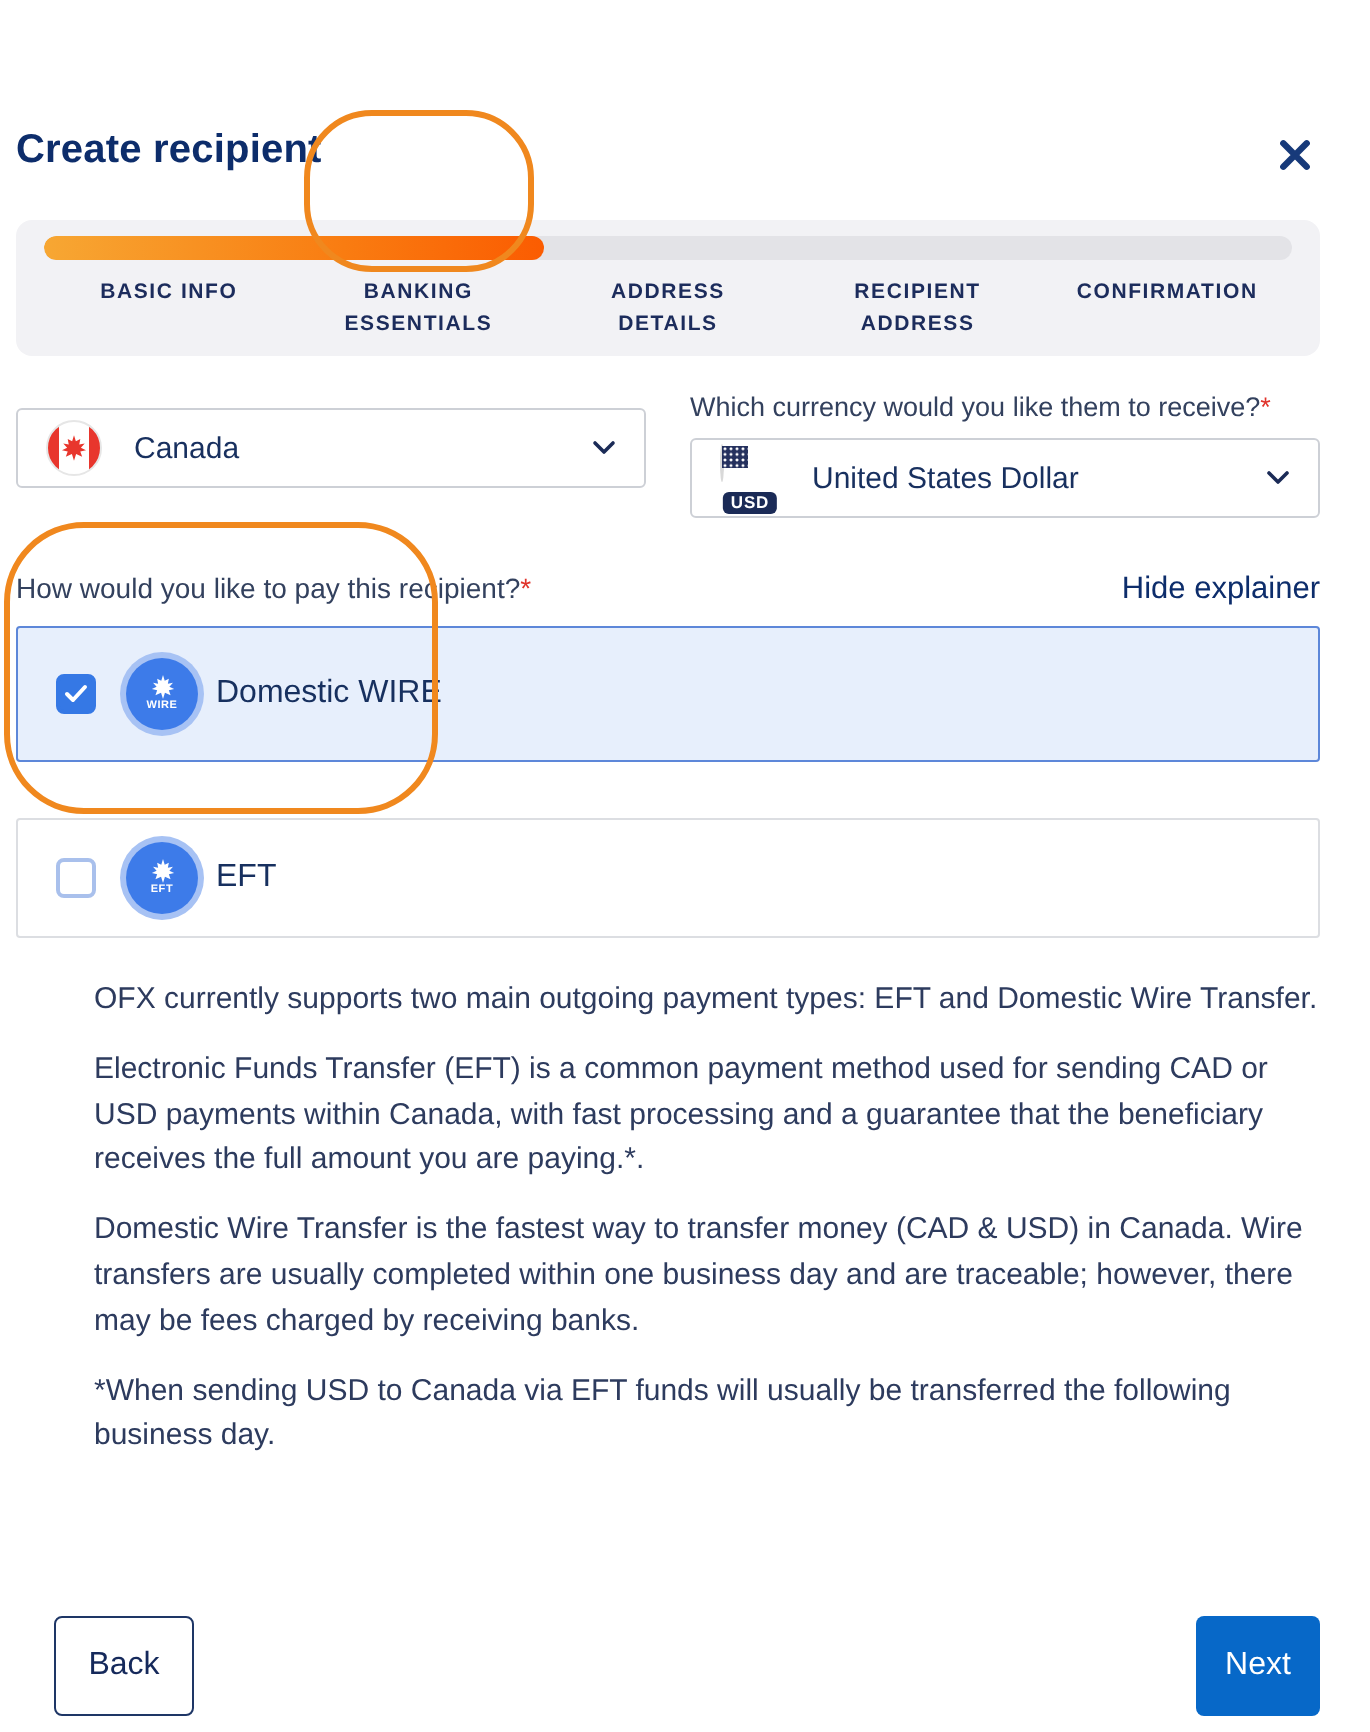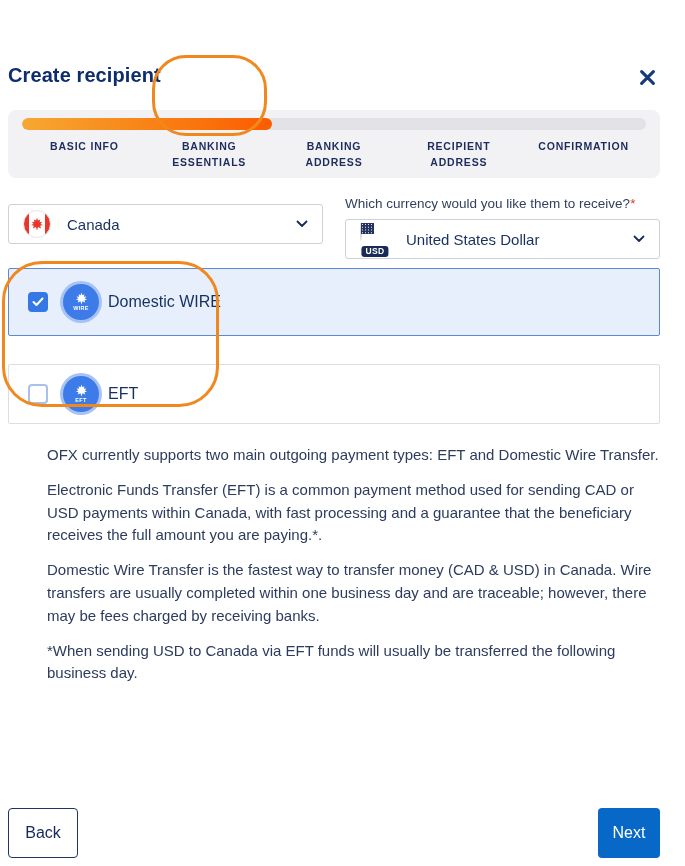--- a/index.html
+++ b/index.html
@@ -125,21 +125,21 @@
   .explainer p { font-size: 15px; line-height: 1.52; color: #2d3b5e; margin-bottom: 12px; margin-left: 39px; }
 
   
   .footer {
     position: absolute; left: 8px; right: 25px; top: 808px;
     display: flex; justify-content: space-between;
   }
   .back-btn {
     min-width: 70px; height: 50px; padding: 0 16px;
     background: #fff; border: 1px solid #1e3666; border-radius: 4px;
-    font-family: inherit; font-size: 16px; color: #15295b; cursor: pointer;
+    font-family: inherit; font-size: 16px; color: #15295b; cursor: pointer; margin-left: 19px;
   }
   .next-btn {
     min-width: 62px; height: 50px; padding: 0 14px;
     background: #0768c8; border: none; border-radius: 4px;
     font-family: inherit; font-size: 16px; color: #fff; cursor: pointer;
   }
 </style>
 </head>
 <body>
 
@@ -156,21 +156,21 @@
     </button>
   </div>
 
   <div class="stepper">
     <div class="progress-track">
       <div class="progress-fill" style="width: 40%;"></div>
     </div>
     <div class="steps">
       <div class="step">BASIC INFO</div>
       <div class="step">BANKING ESSENTIALS</div>
-      <div class="step">BANKING ADDRESS</div>
+      <div class="step">ADDRESS DETAILS</div>
       <div class="step">RECIPIENT ADDRESS</div>
       <div class="step">CONFIRMATION</div>
     </div>
   </div>
 
   <div class="fields">
     <div class="field">
       <div class="select">
         <span class="flag-ca">
           <svg width="14" height="14" viewBox="0 0 24 24">
@@ -195,20 +195,24 @@
         <span class="select-value">United States Dollar</span>
         <span class="chev">
           <svg width="12" height="8" viewBox="0 0 12 8">
               <polyline points="1.5,1.5 6,6 10.5,1.5" fill="none" stroke="#1b2b57" stroke-width="1.8" stroke-linecap="round" stroke-linejoin="round"></polyline>
             </svg>
         </span>
       </div>
     </div>
   </div>
 
+  <div class="pay-head">
+    <div class="pay-question"><span>How would you like to pay this recipient?</span><span class="req">*</span></div>
+    <button class="explainer-toggle">Hide explainer</button>
+  </div>
 
   <div class="option selected">
     <span class="checkbox checked">
       <svg width="12" height="10" viewBox="0 0 12 10">
           <polyline points="1.5,5 4.5,8 10.5,1.5" fill="none" stroke="#fff" stroke-width="2" stroke-linecap="round" stroke-linejoin="round"></polyline>
         </svg>
     </span>
     <span class="pay-icon">
       <svg width="13" height="13" viewBox="0 0 24 24">
           <path fill="#fff" d="M12 1 L13.6 6.2 L17.4 4.3 L16.5 8.9 L21.2 8.1 L17.9 11.8 L22.3 13.9 L17.4 15 L19 19.6 L13.8 17.2 L12 23 L10.2 17.2 L5 19.6 L6.6 15 L1.7 13.9 L6.1 11.8 L2.8 8.1 L7.5 8.9 L6.6 4.3 L10.4 6.2 Z"></path>

